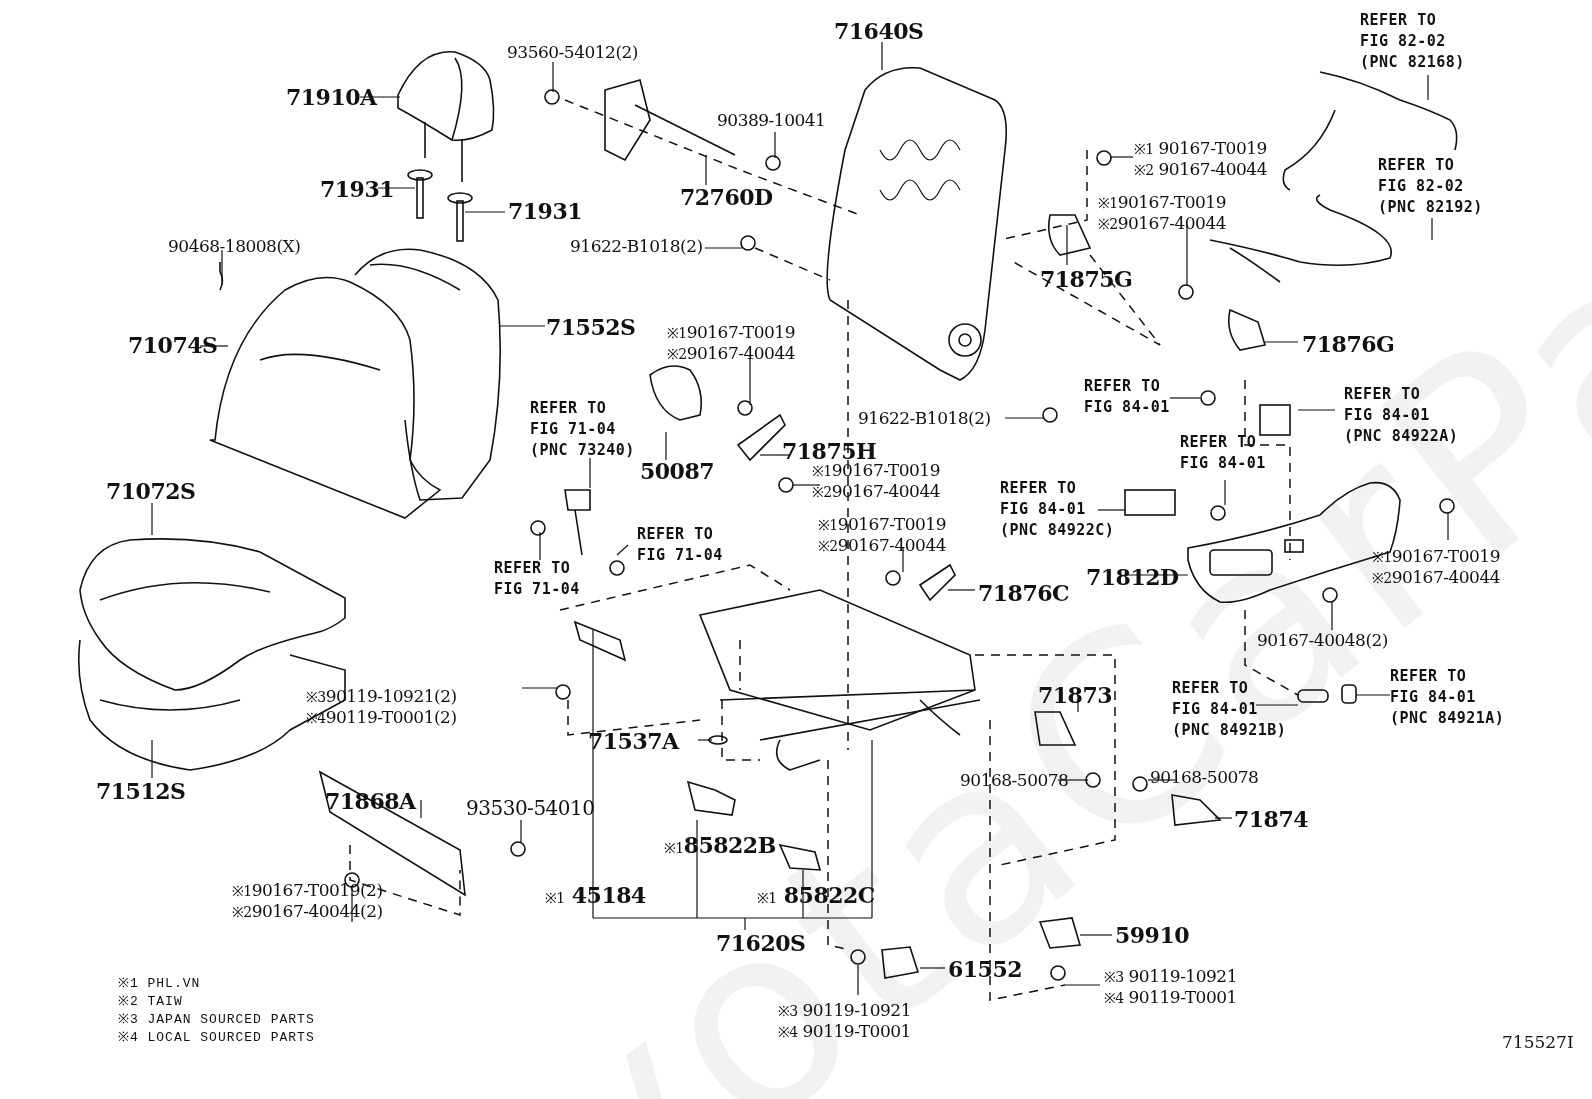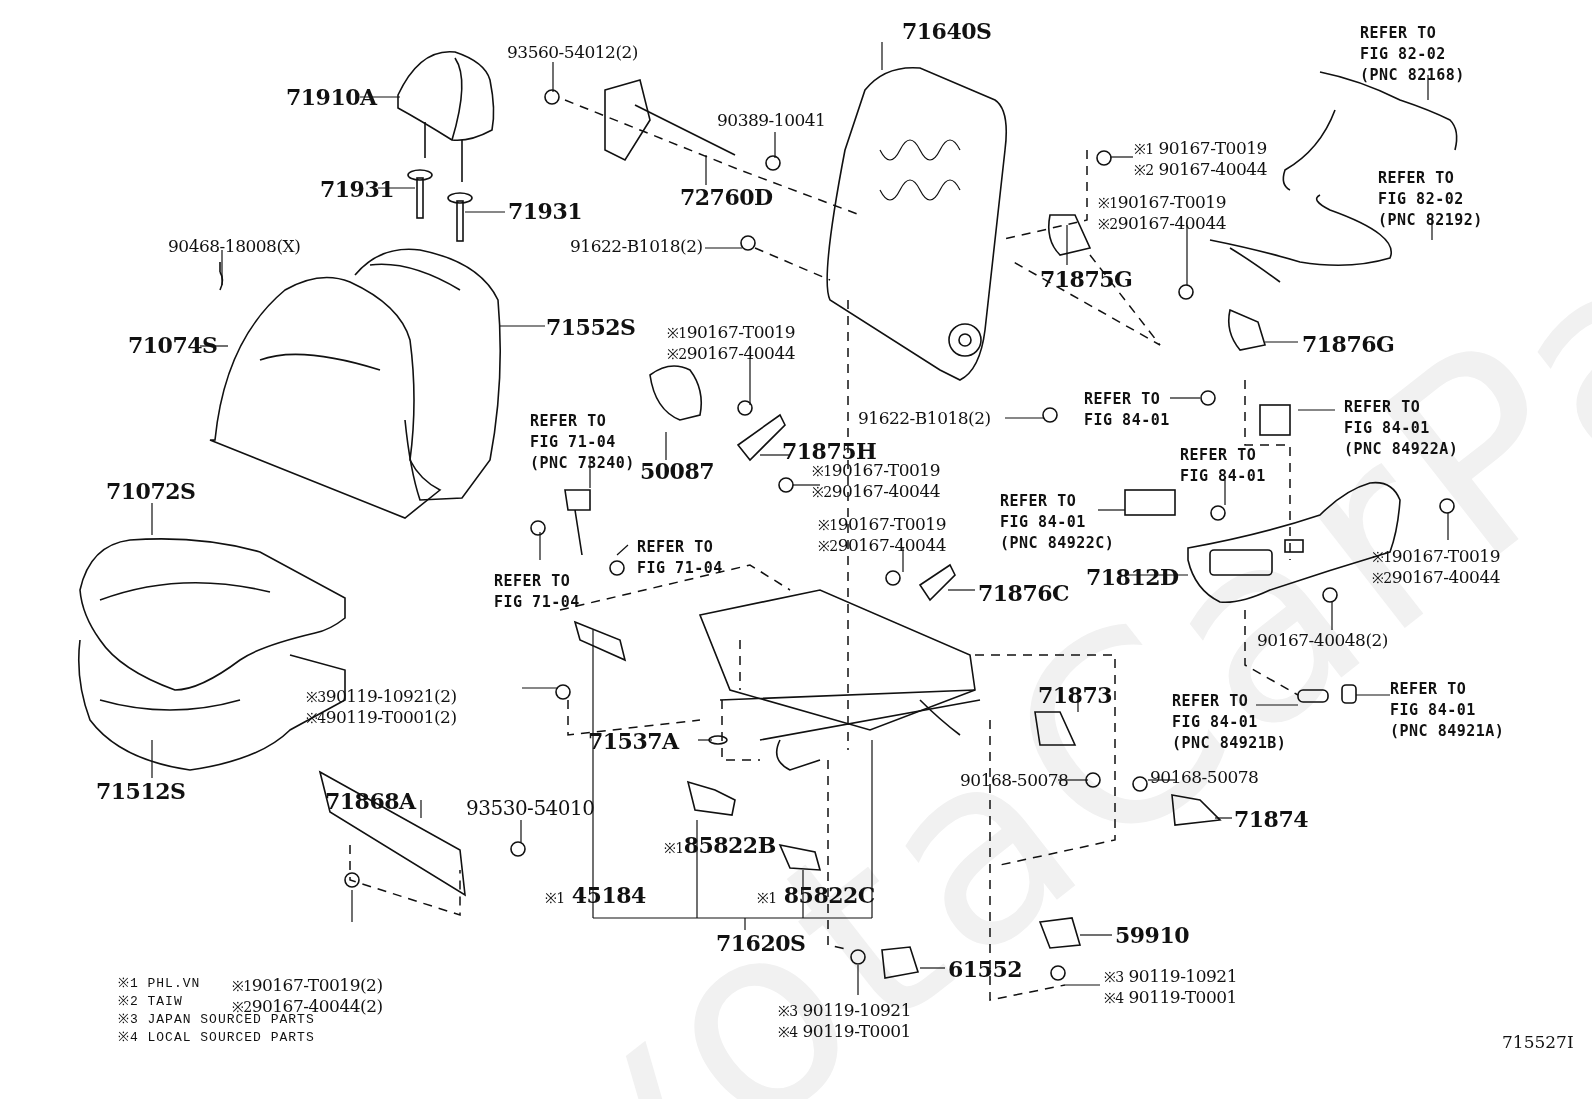--- a/index.html
+++ b/index.html
@@ -1,20 +1,20 @@
 <!DOCTYPE html>
 <html><head>
 <meta charset="utf-8">
 <style>
   html,body{margin:0;padding:0;background:#fff;}
   #stage{position:relative;width:1592px;height:1099px;background:#fff;overflow:hidden;font-family:"DejaVu Serif","Liberation Serif",serif;color:#111;}
   svg#art{position:absolute;left:0;top:0;width:1592px;height:1099px;}
   .lbl{position:absolute;white-space:nowrap;font-weight:bold;font-size:19px;line-height:20px;letter-spacing:-0.5px;}
   .big{font-size:22px;line-height:22px;}
-  .ref{font-family:"DejaVu Sans Mono","Liberation Mono",monospace;font-weight:bold;font-size:15px;line-height:21px;letter-spacing:0.5px;margin-top:13px;}
+  .ref{font-family:"DejaVu Sans Mono","Liberation Mono",monospace;font-weight:bold;font-size:15px;line-height:21px;letter-spacing:0.5px;}
   .mk{font-weight:normal;font-size:14px;}
   .legend{position:absolute;left:118px;top:975px;font-family:Liberation Mono, monospace;font-size:13px;line-height:18px;letter-spacing:1px;}
   .figid{position:absolute;left:1502px;top:1032px;font-family:"DejaVu Serif",serif;font-size:17px;text-align:right;}
   .wm{position:absolute;font-family:"DejaVu Sans",sans-serif;font-size:260px;color:#f1f1f1;transform:rotate(-38deg);left:110px;top:560px;letter-spacing:10px;white-space:nowrap;}
   .stroke{fill:none;stroke:#111;stroke-width:1.6;}
   .dash{fill:none;stroke:#111;stroke-width:1.5;stroke-dasharray:9 7;}
   .thin{fill:none;stroke:#111;stroke-width:1.2;}
 </style>
 </head>
 <body>
@@ -218,21 +218,21 @@
     </g>
   </svg>
 
   <div class="lbl big" style="left:286px;top:86px">71910A</div>
   <div class="lbl big" style="left:320px;top:178px">71931</div>
   <div class="lbl big" style="left:508px;top:200px">71931</div>
   <div class="lbl" style="left:168px;top:236px;font-weight:normal;font-size:17px">90468-18008(X)</div>
   <div class="lbl" style="left:507px;top:42px;font-weight:normal;font-size:17px">93560-54012(2)</div>
   <div class="lbl" style="left:717px;top:110px;font-weight:normal;font-size:17px">90389-10041</div>
   <div class="lbl big" style="left:680px;top:186px">72760D</div>
-  <div class="lbl big" style="left:902px;top:20px">71640S</div>
+  <div class="lbl big" style="left:834px;top:20px">71640S</div>
   <div class="lbl" style="left:570px;top:236px;font-weight:normal;font-size:17px">91622-B1018(2)</div>
   <div class="lbl" style="left:858px;top:408px;font-weight:normal;font-size:17px">91622-B1018(2)</div>
   <div class="lbl big" style="left:128px;top:334px">71074S</div>
   <div class="lbl big" style="left:546px;top:316px">71552S</div>
   <div class="lbl big" style="left:106px;top:480px">71072S</div>
   <div class="lbl big" style="left:96px;top:780px">71512S</div>
   <div class="lbl big" style="left:640px;top:460px">50087</div>
   <div class="lbl big" style="left:782px;top:440px">71875H</div>
   <div class="lbl big" style="left:1040px;top:268px">71875G</div>
   <div class="lbl big" style="left:1302px;top:333px">71876G</div>
@@ -270,21 +270,21 @@
     <div><span class="mk">※2</span><span>90167-40044</span></div>
   </div>
   <div class="lbl" style="left:818px;top:514px;font-weight:normal;font-size:17px">
     <div><span class="mk">※1</span><span>90167-T0019</span></div>
     <div><span class="mk">※2</span><span>90167-40044</span></div>
   </div>
   <div class="lbl" style="left:1372px;top:546px;font-weight:normal;font-size:17px">
     <div><span class="mk">※1</span><span>90167-T0019</span></div>
     <div><span class="mk">※2</span><span>90167-40044</span></div>
   </div>
-  <div class="lbl" style="left:232px;top:975px;font-weight:normal;font-size:17px">
+  <div class="lbl" style="left:232px;top:880px;font-weight:normal;font-size:17px">
     <div><span class="mk">※1</span><span>90167-T0019(2)</span></div>
     <div><span class="mk">※2</span><span>90167-40044(2)</span></div>
   </div>
   <div class="lbl" style="left:306px;top:686px;font-weight:normal;font-size:17px">
     <div><span class="mk">※3</span><span>90119-10921(2)</span></div>
     <div><span class="mk">※4</span><span>90119-T0001(2)</span></div>
   </div>
   <div class="lbl" style="left:778px;top:1000px;font-weight:normal;font-size:17px">
     <div><span class="mk">※3</span> <span>90119-10921</span></div>
     <div><span class="mk">※4</span> <span>90119-T0001</span></div>

